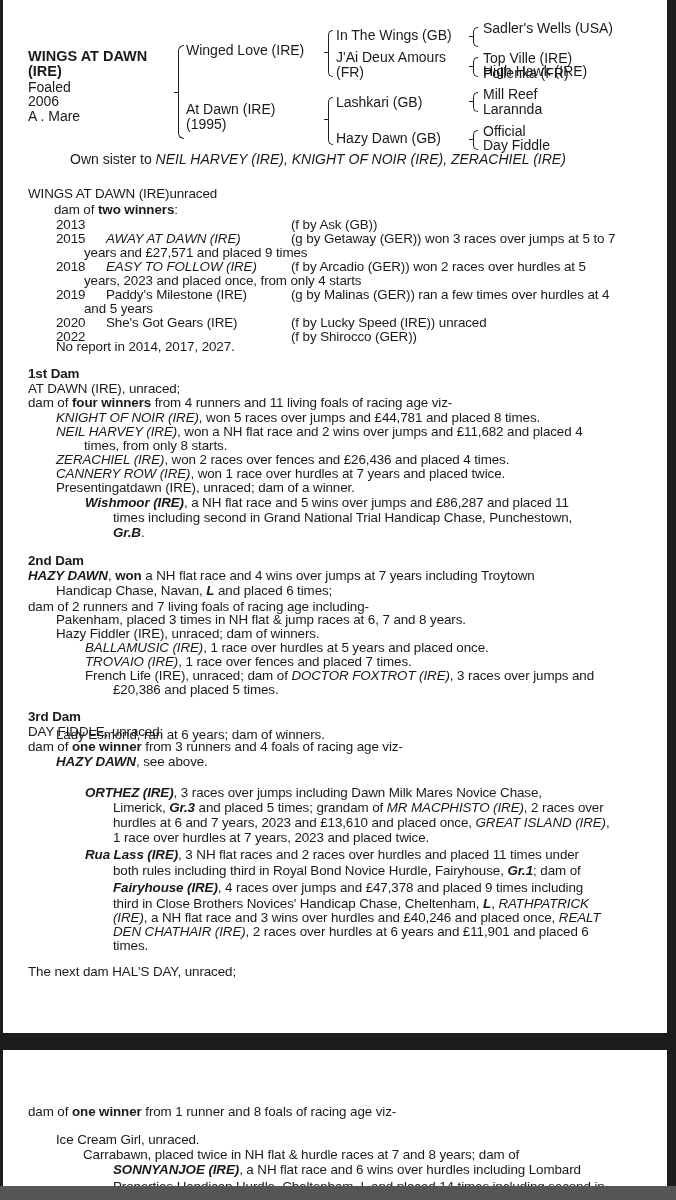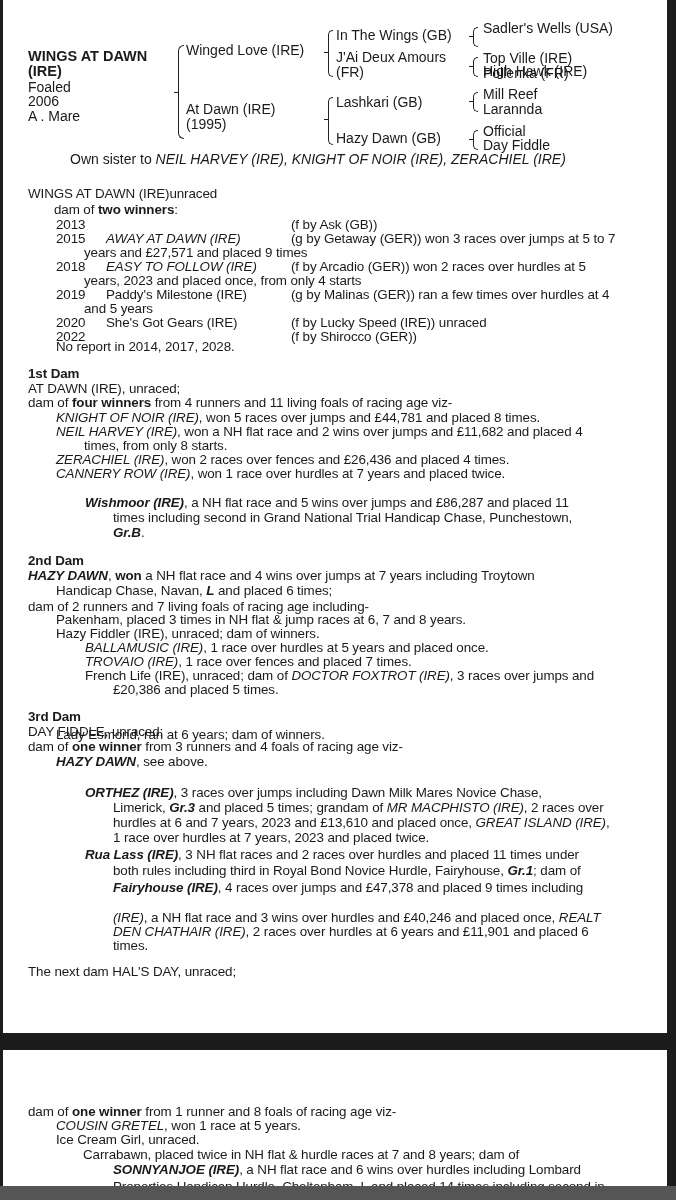--- a/index.html
+++ b/index.html
@@ -90,30 +90,31 @@
       <div class="t" style="left: 103px; top: 288px;">Paddy's Milestone (IRE)</div>
       <div class="t" style="left: 288px; top: 288px;">(g by Malinas (GER)) ran a few times over hurdles at 4</div>
       <div class="t" style="left: 81px; top: 302px;">and 5 years</div>
       <div class="t" style="left: 53px; top: 316px;">2020</div>
       <div class="t" style="left: 103px; top: 316px;">She's Got Gears (IRE)</div>
       <div class="t" style="left: 288px; top: 316px;">(f by Lucky Speed (IRE)) unraced</div>
       <div class="t" style="left: 53px; top: 330px;">2022</div>
       <div class="t" style="left: 288px; top: 330px;">(f by Shirocco (GER))</div>
     </div>
 
-  <div class="t" style="left:53px;top:340px;">No report in 2014, 2017, 2028.</div>
+  <div class="t" style="left:53px;top:340px;">No report in 2014, 2017, 2027.</div>
 
   <div class="t b" style="left:25px;top:367px;">1st Dam</div>
   <div class="t" style="left:25px;top:382px;">AT DAWN (IRE), unraced;</div>
   <div class="t" style="left:25px;top:396px;"><span>dam of </span><span class="b">four winners</span><span> from 4 runners and 11 living foals of racing age viz-</span></div>
   <div class="t" style="left:53px;top:411px;"><span class="i">KNIGHT OF NOIR (IRE)</span><span>, won 5 races over jumps and £44,781 and placed 8 times.</span></div>
   <div class="t" style="left:53px;top:425px;"><span class="i">NEIL HARVEY (IRE)</span><span>, won a NH flat race and 2 wins over jumps and £11,682 and placed 4</span></div>
   <div class="t" style="left:81px;top:439px;">times, from only 8 starts.</div>
   <div class="t" style="left:53px;top:453px;"><span class="i">ZERACHIEL (IRE)</span><span>, won 2 races over fences and £26,436 and placed 4 times.</span></div>
   <div class="t" style="left:53px;top:467px;"><span class="i">CANNERY ROW (IRE)</span><span>, won 1 race over hurdles at 7 years and placed twice.</span></div>
+  <div class="t" style="left:53px;top:481px;">Presentingatdawn (IRE), unraced; dam of a winner.</div>
   <div class="t" style="left:82px;top:496px;"><span class="bi">Wishmoor (IRE)</span><span>, a NH flat race and 5 wins over jumps and £86,287 and placed 11</span></div>
   <div class="t" style="left:110px;top:511px;">times including second in Grand National Trial Handicap Chase, Punchestown,</div>
   <div class="t" style="left:110px;top:526px;"><span class="bi">Gr.B</span><span>.</span></div>
 
   <div class="t b" style="left:25px;top:554px;">2nd Dam</div>
   <div class="t" style="left:25px;top:569px;"><span class="bi">HAZY DAWN</span><span>, </span><span class="b">won</span><span> a NH flat race and 4 wins over jumps at 7 years including Troytown</span></div>
   <div class="t" style="left:53px;top:584px;"><span>Handicap Chase, Navan, </span><span class="bi">L</span><span> and placed 6 times;</span></div>
   <div class="t" style="left:25px;top:600px;">dam of 2 runners and 7 living foals of racing age including-</div>
   <div class="t" style="left:53px;top:613px;">Pakenham, placed 3 times in NH flat &amp; jump races at 6, 7 and 8 years.</div>
   <div class="t" style="left:53px;top:627px;">Hazy Fiddler (IRE), unraced; dam of winners.</div>
@@ -129,30 +130,30 @@
   <div class="t" style="left:53px;top:728px;">Lady Esmond, ran at 6 years; dam of winners.</div>
 
   <div class="t" style="left:82px;top:786px;"><span class="bi">ORTHEZ (IRE)</span><span>, 3 races over jumps including Dawn Milk Mares Novice Chase,</span></div>
   <div class="t" style="left:110px;top:801px;"><span>Limerick, </span><span class="bi">Gr.3</span><span> and placed 5 times; grandam of </span><span class="i">MR MACPHISTO (IRE)</span><span>, 2 races over</span></div>
   <div class="t" style="left:110px;top:816px;"><span>hurdles at 6 and 7 years, 2023 and £13,610 and placed once, </span><span class="i">GREAT ISLAND (IRE)</span><span>,</span></div>
   <div class="t" style="left:110px;top:831px;">1 race over hurdles at 7 years, 2023 and placed twice.</div>
 
   <div class="t" style="left:82px;top:848px;"><span class="bi">Rua Lass (IRE)</span><span>, 3 NH flat races and 2 races over hurdles and placed 11 times under</span></div>
   <div class="t" style="left:110px;top:864px;"><span>both rules including third in Royal Bond Novice Hurdle, Fairyhouse, </span><span class="bi">Gr.1</span><span>; dam of</span></div>
   <div class="t" style="left:110px;top:881px;"><span class="bi">Fairyhouse (IRE)</span><span>, 4 races over jumps and £47,378 and placed 9 times including</span></div>
+  <div class="t" style="left:110px;top:897px;"><span>third in Close Brothers Novices' Handicap Chase, Cheltenham, </span><span class="bi">L</span><span>, </span><span class="i">RATHPATRICK</span></div>
   <div class="t" style="left:110px;top:911px;"><span class="i">(IRE)</span><span>, a NH flat race and 3 wins over hurdles and £40,246 and placed once, </span><span class="i">REALT</span></div>
   <div class="t" style="left:110px;top:925px;"><span class="i">DEN CHATHAIR (IRE)</span><span>, 2 races over hurdles at 6 years and £11,901 and placed 6</span></div>
   <div class="t" style="left:110px;top:939px;">times.</div>
 
   <div class="t" style="left:25px;top:965px;">The next dam HAL'S DAY, unraced;</div>
 </div>
 
 <div class="page" id="page2">
   <div class="t" style="left:25px;top:55px;"><span>dam of </span><span class="b">one winner</span><span> from 1 runner and 8 foals of racing age viz-</span></div>
-  <div class="t" style="left:53px;top:69px;"><span class="i">COUSIN GRETEL</span><span>, won 1 race at 5 years.</span></div>
   <div class="t" style="left:53px;top:83px;">Ice Cream Girl, unraced.</div>
   <div class="t" style="left:80px;top:98px;">Carrabawn, placed twice in NH flat &amp; hurdle races at 7 and 8 years; dam of</div>
   <div class="t" style="left:110px;top:113px;"><span class="bi">SONNYANJOE (IRE)</span><span>, a NH flat race and 6 wins over hurdles including Lombard</span></div>
   <div class="t" style="left:110px;top:130px;">Properties Handicap Hurdle, Cheltenham, L and placed 14 times including second in</div>
 </div>
 
 <div class="right-strip"></div>
 <div class="bottom-bar"></div>
 
 </body></html>

